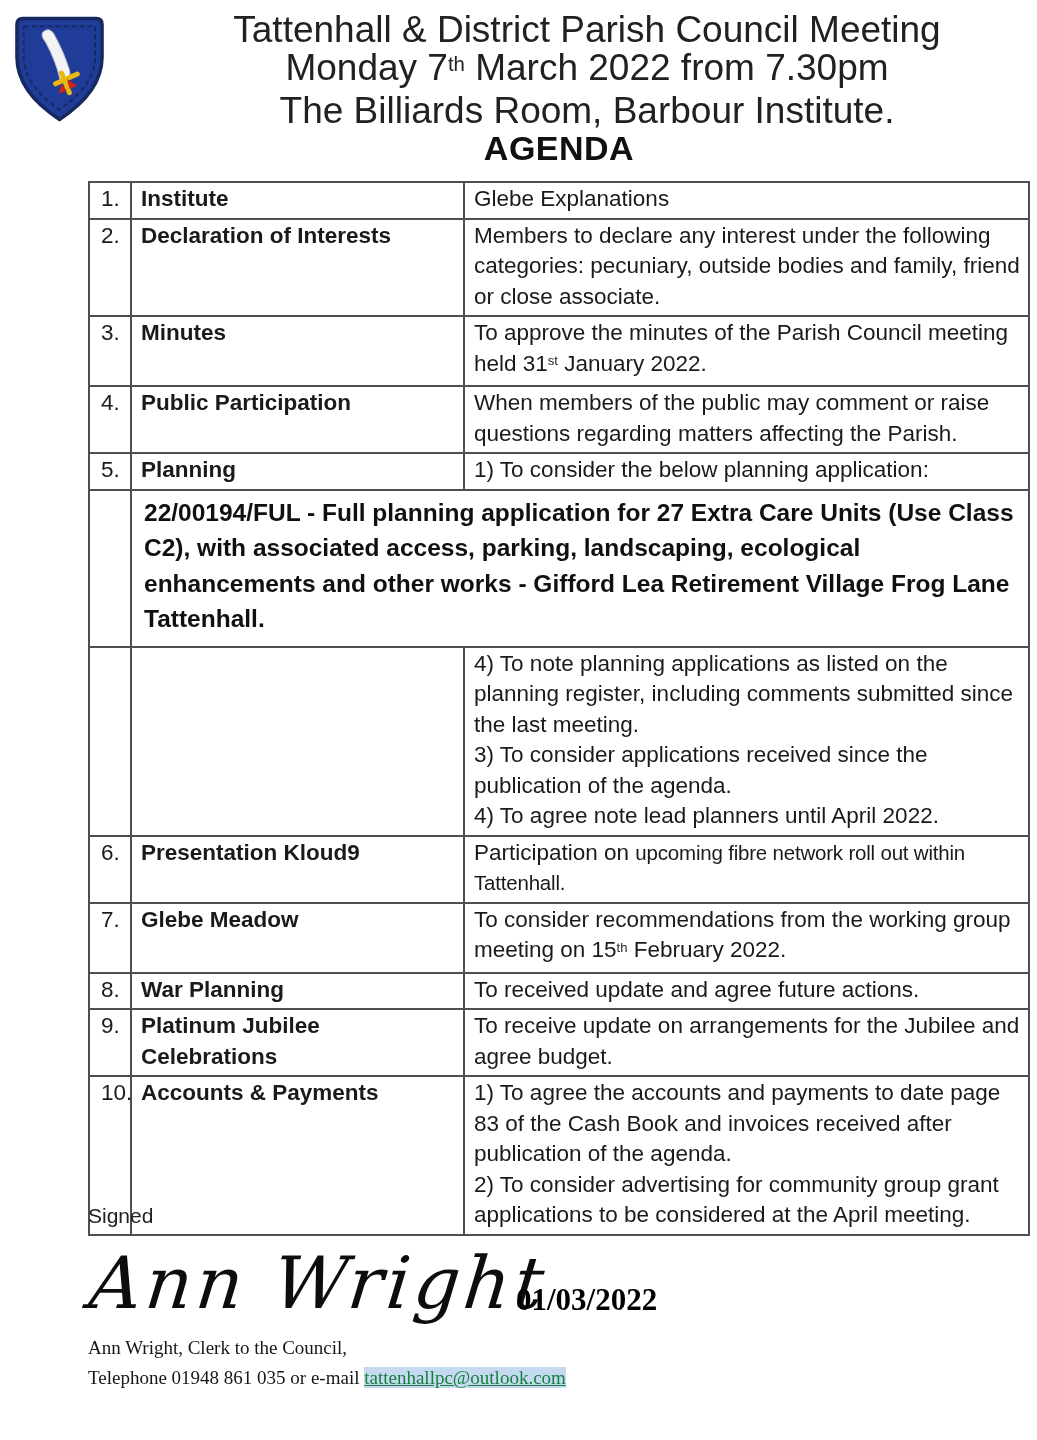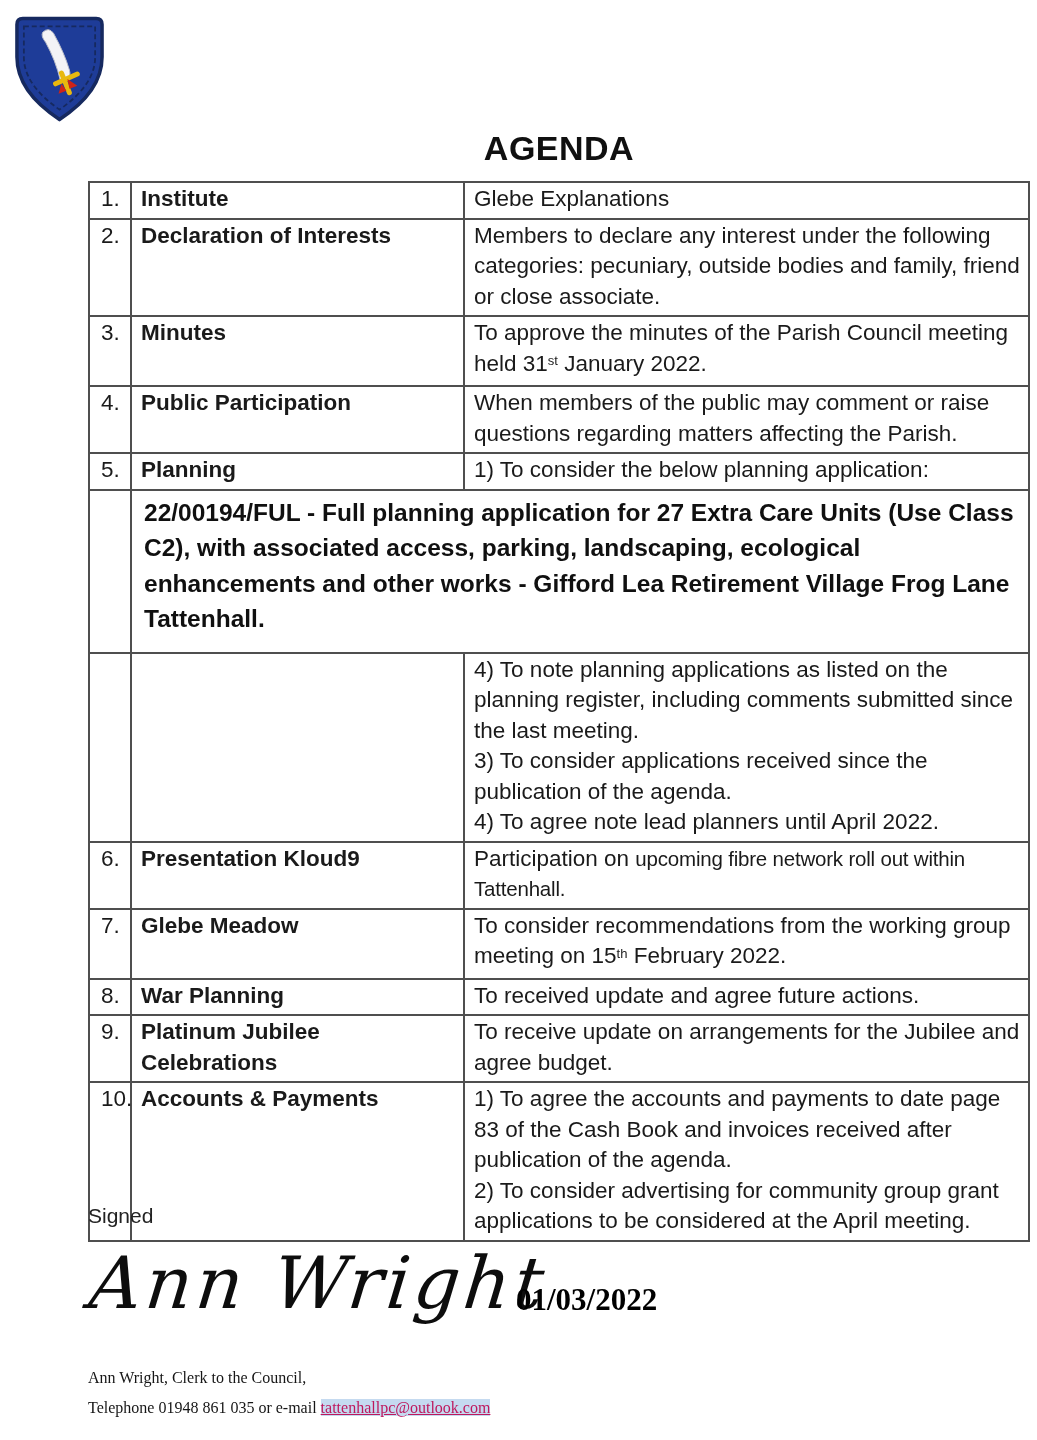--- a/index.html
+++ b/index.html
@@ -16,48 +16,53 @@
   .agenda-heading { position:absolute; left:88px; top:129px; width:942px; text-align:center;
                     font-weight:bold; font-size:34px; color:#101010; letter-spacing:0.5px; }
 
   .agenda-table { position:absolute; left:88px; top:181px; width:942px; border-collapse:collapse; table-layout:fixed; }
   .agenda-table td { border:2px solid #4f4f4f; vertical-align:top;
                      padding:1px 8px 3px 9px; font-size:22.5px; line-height:30.5px; color:#1a1a1a; }
   .agenda-table td.num { padding-left:11px; padding-right:2px; }
   .agenda-table td.item-title { font-weight:bold; }
   .agenda-table td sup { font-size:0.58em; vertical-align:baseline; position:relative; top:-0.42em; }
   .agenda-table td.span-cell { font-weight:bold; font-size:24.5px; line-height:35.5px;
-                               padding:4px 10px 15px 12px; color:#101010; }
+                               padding:4px 10px 9px 12px; color:#101010; }
   .desc-small { font-size:20.5px; letter-spacing:-0.2px; }
 
   .footer-signed { position:absolute; left:88px; top:1204px; font-size:21px; color:#222222; }
   .signature { position:absolute; left:86px; top:1244px; font-family:"DejaVu Serif",serif; font-style:italic;
                font-size:72px; line-height:1.1; letter-spacing:4px; color:#0d0d0d;
                transform:skewX(-6deg); transform-origin:left bottom; white-space:nowrap; }
   .sign-date { position:absolute; left:516px; top:1282px; font-family:"Liberation Serif",serif;
                font-weight:bold; font-size:31px; color:#000000; }
   .contact { position:absolute; left:88px; top:1333px; font-family:"Liberation Serif",serif;
-             font-size:16px; line-height:30px; color:#161616;margin-top:30px; }
-  .email-link { color:#be185d; text-decoration:underline; background:#c5daf0; }
+             font-size:19px; line-height:30px; color:#161616; }
+  .email-link { color:#15803d; text-decoration:underline; background:#c5daf0; }
 </style>
 </head>
 <body>
 
 <div class="page">
 
   <svg class="crest" viewBox="0 0 100 108" xmlns="http://www.w3.org/2000/svg">
     <path d="M7 9 Q7 3 13 3 L87 3 Q93 3 93 9 L93 42 Q93 77 50 105 Q7 77 7 42 Z" fill="#1e3c98" stroke="#16295f" stroke-width="3.5"></path>
     <path d="M14 11 L86 11 L86 42 Q86 70 50 95 Q14 70 14 42 Z" fill="none" stroke="#16295f" stroke-width="1.8" stroke-dasharray="5 3"></path>
     <path d="M33 17 Q39 11 44 18 Q55 38 60 55 Q62 62 57 64 L51 66 Q46 45 36 27 Q31 21 33 17 Z" fill="#f3f3f6" stroke="#b9bcc8" stroke-width="1"></path>
     <path d="M46 69 L68 59" stroke="#e8b80e" stroke-width="5" stroke-linecap="round"></path>
     <path d="M52 58 L60 78" stroke="#e8b80e" stroke-width="5" stroke-linecap="round"></path>
     <path d="M58 64 l10 7 l-8 3 z" fill="#cf2318"></path>
     <path d="M52 69 l-3 10 l8 -3 z" fill="#cf2318"></path>
   </svg>
 
+  <div class="title-block">
+    <div>Tattenhall &amp; District Parish Council Meeting</div>
+    <div><span>Monday 7</span><sup>th</sup><span> March 2022 from 7.30pm</span></div>
+    <div>The Billiards Room, Barbour Institute.</div>
+  </div>
 
   <div class="agenda-heading">AGENDA</div>
 
   <table class="agenda-table">
     <colgroup>
         <col style="width:42px">
         <col style="width:333px">
         <col>
       </colgroup>
     <tbody>

